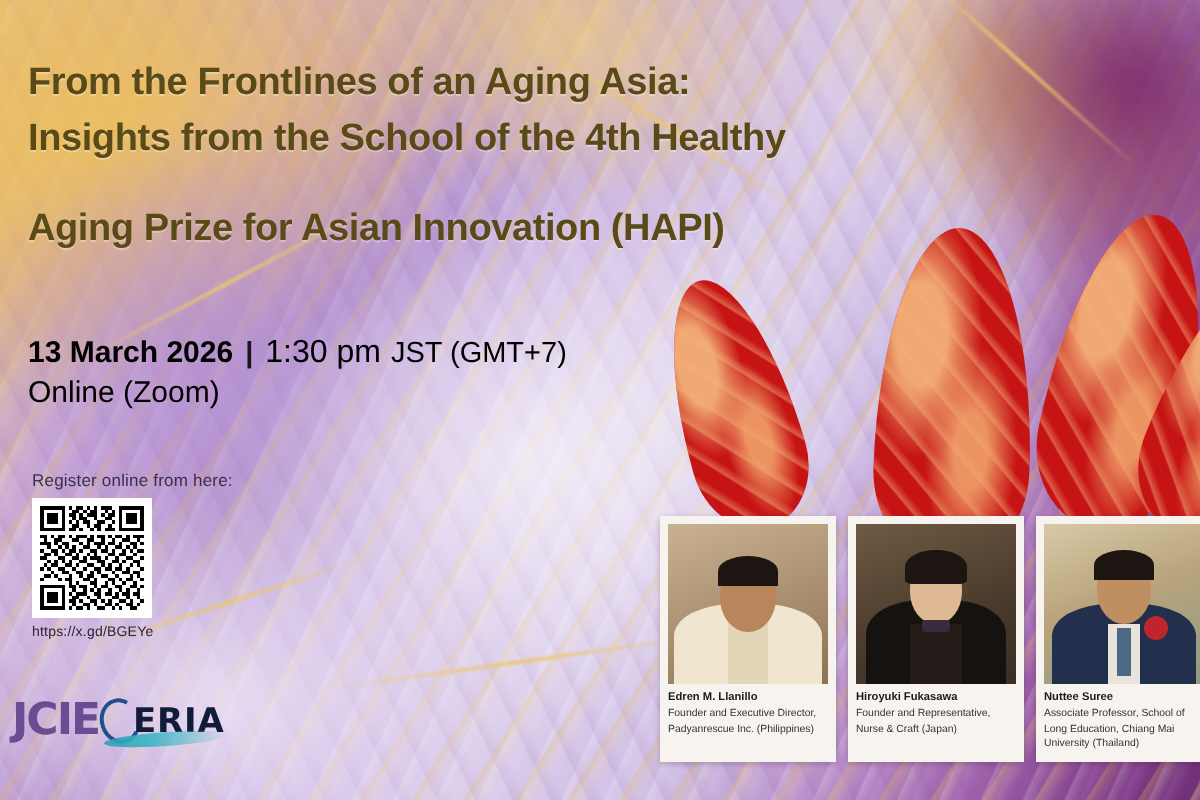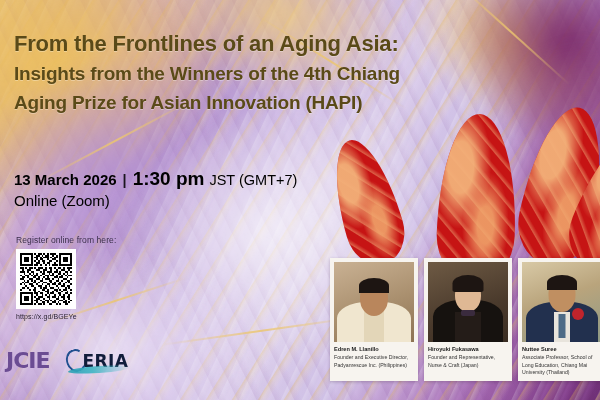--- a/index.html
+++ b/index.html
@@ -107,40 +107,40 @@
   .petal-3{left:196px;top:-4px;width:74px;height:160px;transform:rotate(12deg);}
   .petal-4{left:252px;top:20px;width:62px;height:140px;transform:rotate(22deg);}
 
   
   .title-block{position:absolute;left:14px;top:30px;width:500px;z-index:6;}
   .title-line{
     font-weight:bold;color:#5a4a18;
     letter-spacing:-.2px;line-height:1.26;
     text-shadow:0 1px 0 rgba(255,255,255,.30);
   }
-  .title-line.l1{font-size:22px;}
+  .title-line.l1{font-size:19px;}
   .title-line.l2{font-size:19px;margin-top:4px;}
-  .title-line.l3{font-size:19px;margin-top:5px;}
+  .title-line.l3{font-size:19px;margin-top:21px;}
 
   .when{position:absolute;left:14px;top:168px;z-index:6;color:#000000;}
   .when-row{display:flex;align-items:baseline;gap:5px;font-size:14.5px;white-space:nowrap;}
   .when-date{font-weight:bold;font-size:15px;}
   .when-sep{font-weight:bold;opacity:.85;padding:0 1px;}
-  .when-time{font-weight:bold;font-size:19px;}
+  .when-time{font-weight:normal;font-size:16px;}
   .when-tz{font-size:14.5px;}
   .when-mode{font-size:15px;margin-top:2px;}
 
   .register{position:absolute;left:16px;top:235px;z-index:6;}
   .register-label{font-size:8.5px;color:#3a2f4a;letter-spacing:.1px;}
   .qr-wrap{margin-top:4px;background:#fff;padding:4px;width:52px;height:52px;box-sizing:content-box;}
   .qr{width:52px;height:52px;display:block;}
   .register-url{font-size:7px;color:#2c2433;margin-top:4px;letter-spacing:.1px;}
 
   
-  .logos{position:absolute;left:6px;top:348px;display:flex;align-items:center;gap:16px;z-index:7;}
+  .logos{position:absolute;left:6px;top:348px;display:flex;align-items:center;z-index:7;}
   .logo-jcie{font-weight:bold;font-size:22px;color:#6b4c93;letter-spacing:-1px;font-family:"DejaVu Sans", sans-serif;}
   .logo-eria{position:relative;display:flex;align-items:center;text-align:right;}
   .logo-eria-arc{
     width:16px;height:19px;border:2.6px solid #1f4f8f;border-right-color:transparent;
     border-radius:50%;transform:rotate(-18deg);margin-right:-3px;
   }
   .logo-eria-text{font-weight:bold;font-size:17px;color:#101c3a;letter-spacing:.4px;font-family:"DejaVu Sans", sans-serif;}
   .logo-eria-swoosh{
     position:absolute;left:2px;bottom:-1px;width:62px;height:7px;
     background:linear-gradient(90deg,#2a9fb5,#3fb6c4 40%,rgba(63,182,196,0));
@@ -193,21 +193,21 @@
 
   <div class="petals">
     <div class="petal petal-1"></div>
     <div class="petal petal-2"></div>
     <div class="petal petal-3"></div>
     <div class="petal petal-4"></div>
   </div>
 
   <div class="title-block">
     <div class="title-line l1">From the Frontlines of an Aging Asia:</div>
-    <div class="title-line l2">Insights from the Winners of the 4th Chiang</div>
+    <div class="title-line l2">Insights from the School of the 4th Healthy</div>
     <div class="title-line l3">Aging Prize for Asian Innovation (HAPI)</div>
   </div>
 
   <div class="when">
     <div class="when-row">
       <span class="when-date">13 March 2026</span>
       <span class="when-sep">|</span>
       <span class="when-time">1:30 pm</span>
       <span class="when-tz">JST (GMT+7)</span>
     </div>

